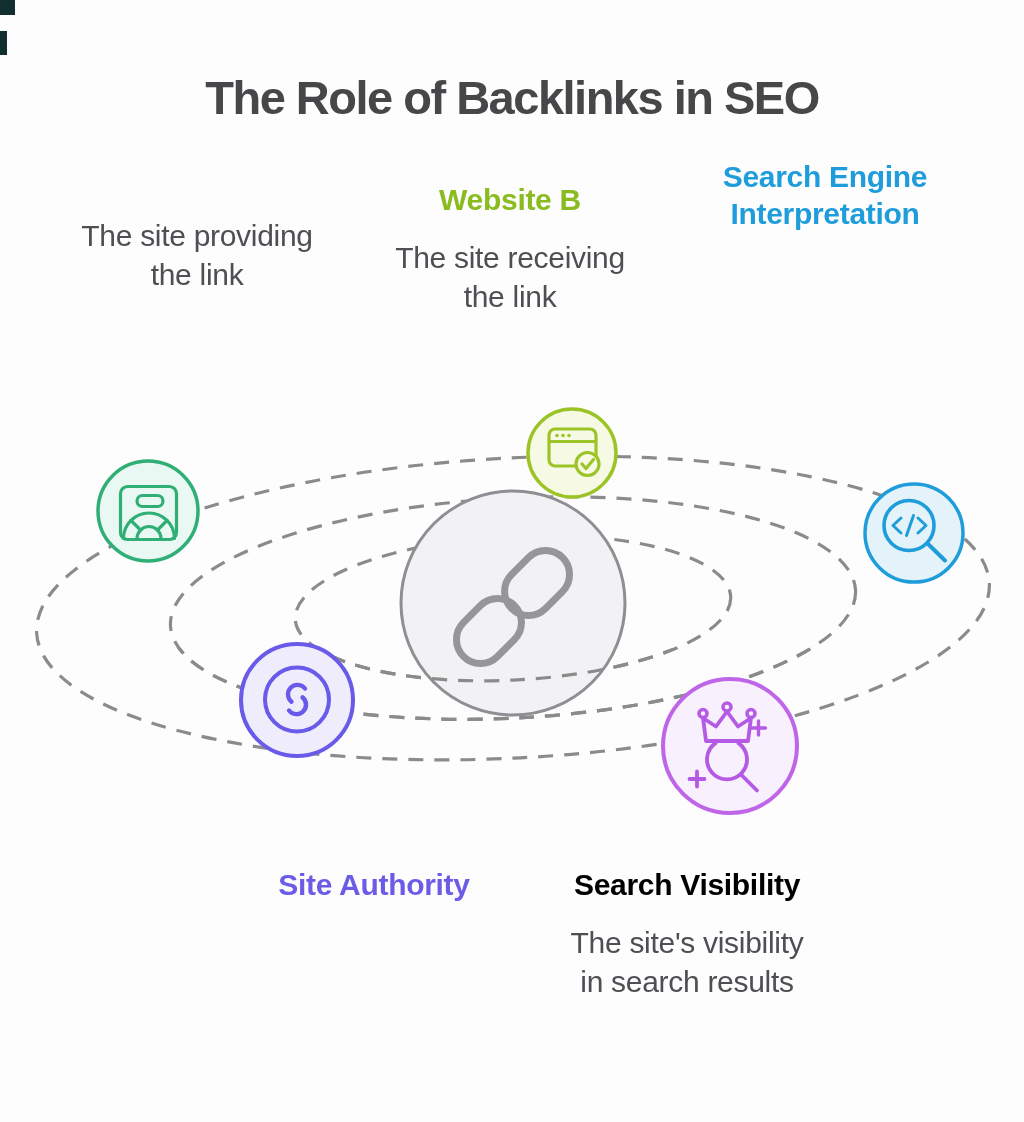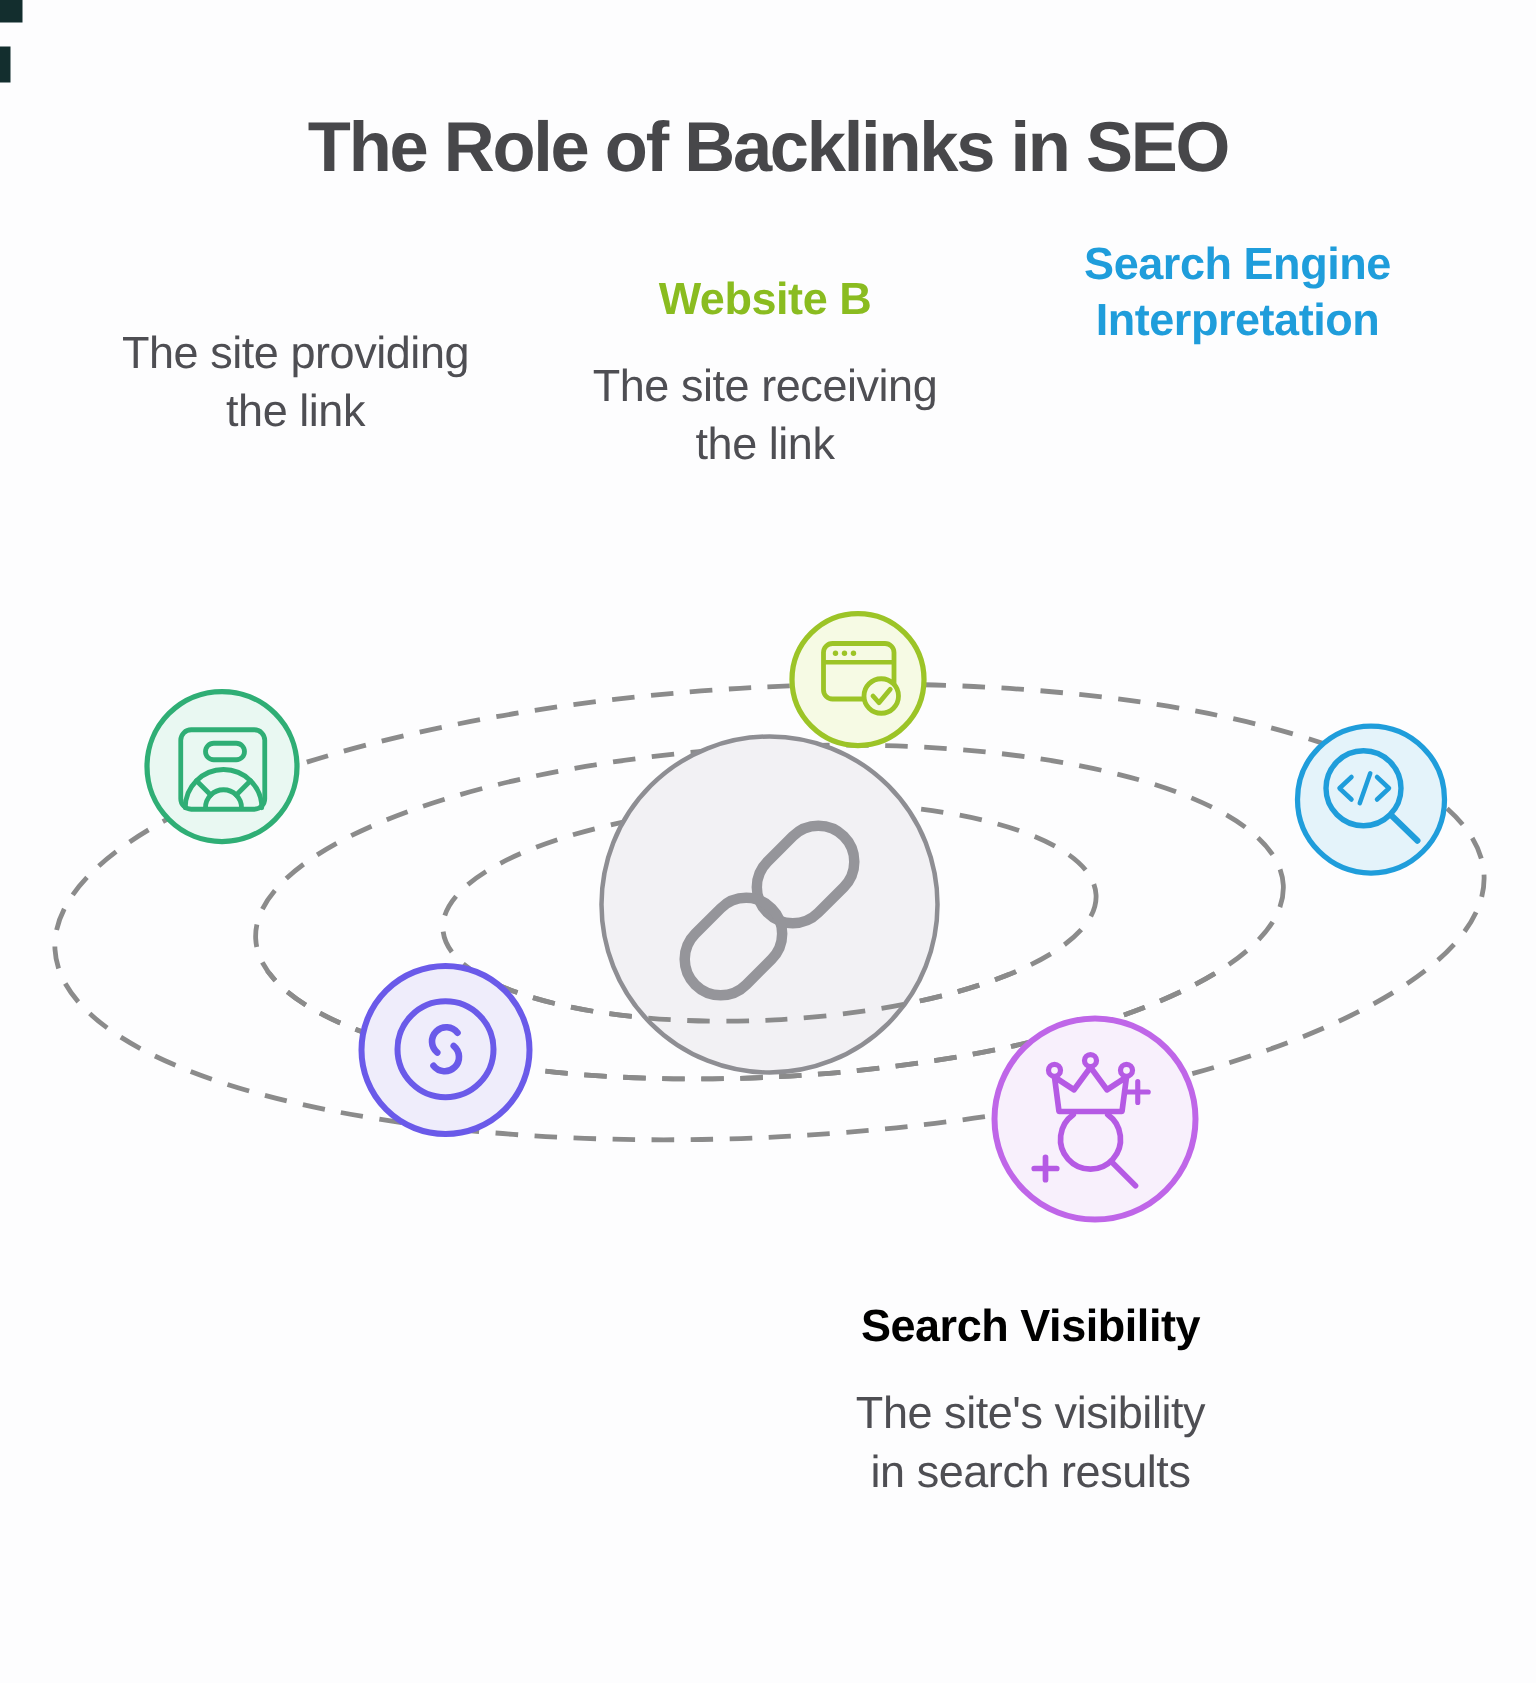--- a/index.html
+++ b/index.html
@@ -54,20 +54,21 @@
     <div class="desc">The site receiving
 the link</div>
   </div>
 
   <div class="col" id="col-sei">
     <div class="heading">Search Engine
 Interpretation</div>
   </div>
 
   <div class="col" id="col-site-authority">
+    <div class="heading">Site Authority</div>
   </div>
 
   <div class="col" id="col-search-visibility">
     <div class="heading">Search Visibility</div>
     <div class="desc">The site's visibility
 in search results</div>
   </div>
 
   <svg class="diagram-svg" width="1024" height="1122" viewBox="0 0 1024 1122">
     <defs>

